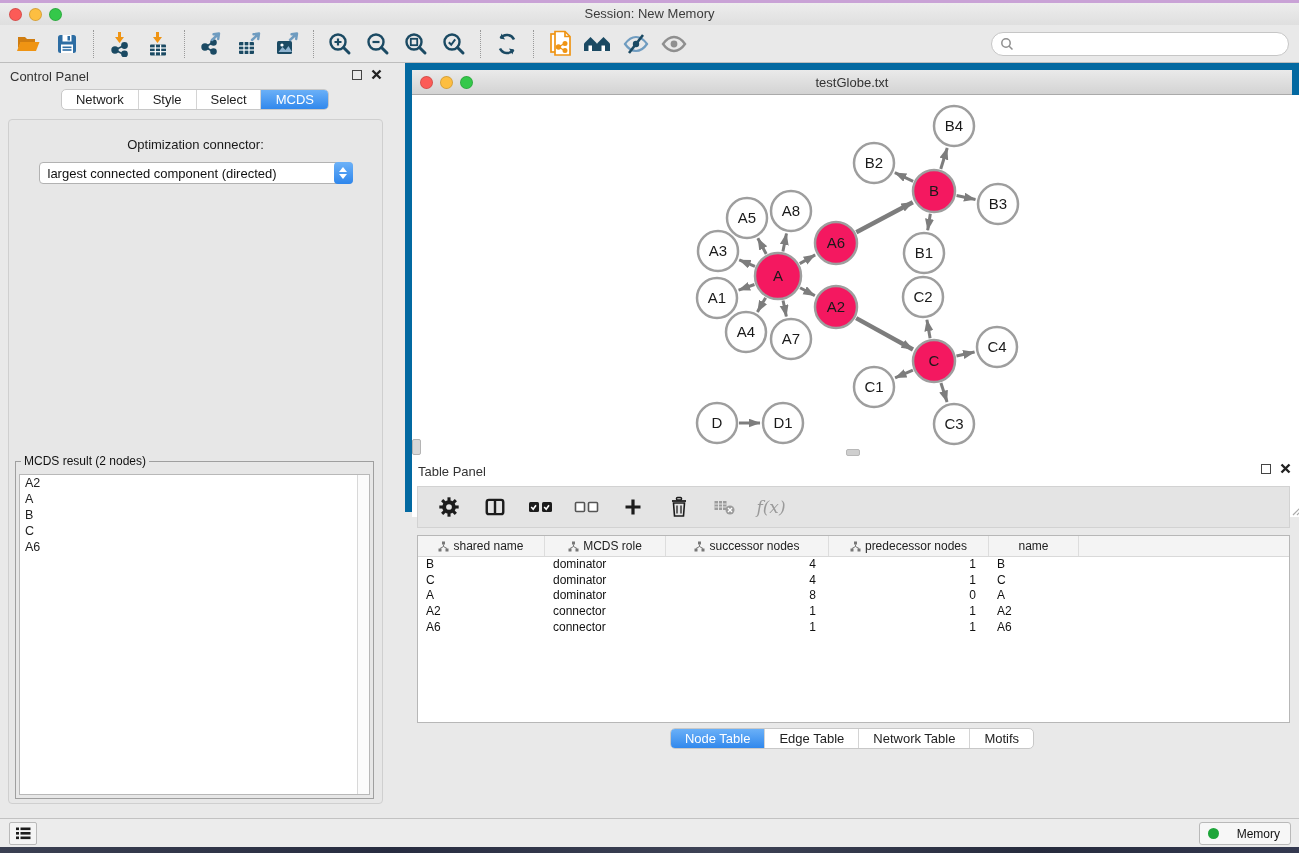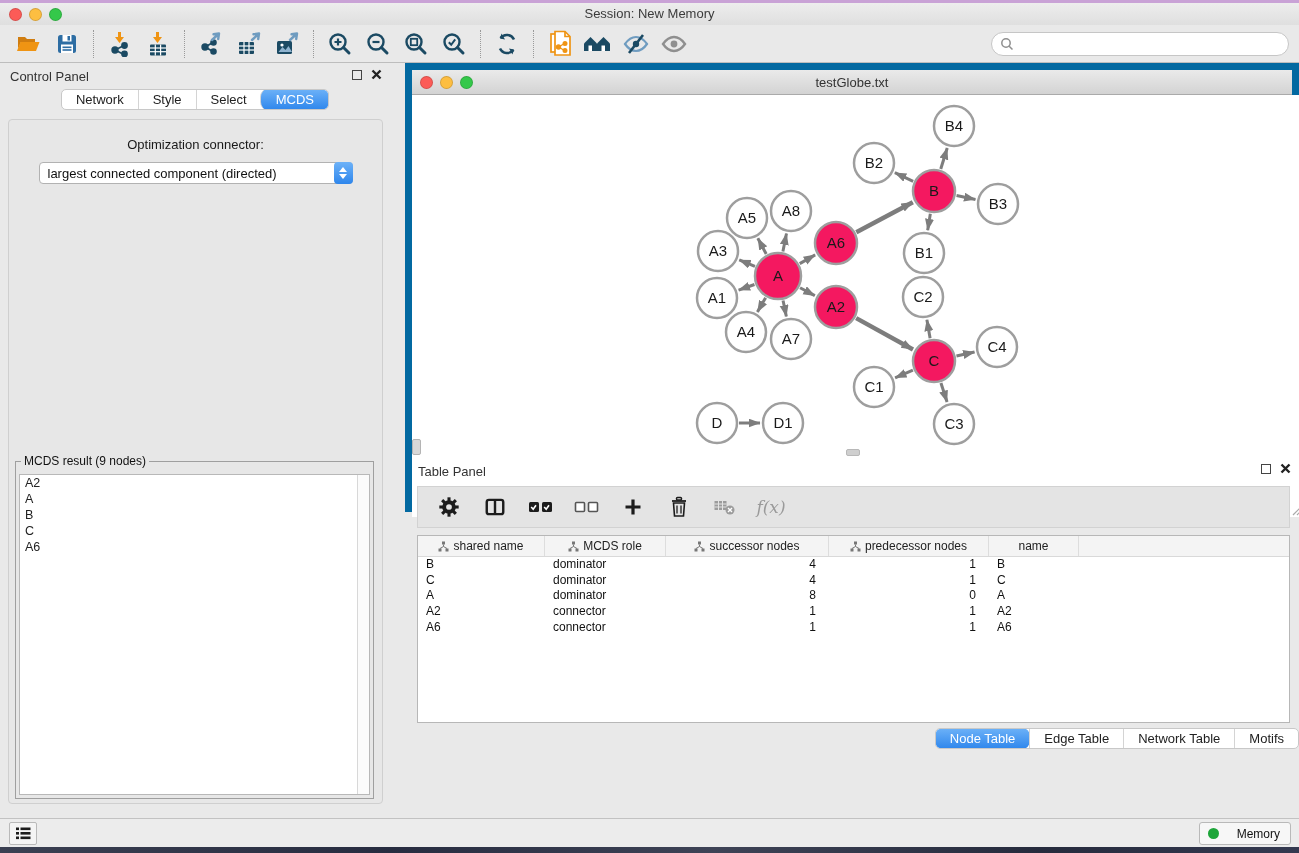--- a/index.html
+++ b/index.html
@@ -32,21 +32,21 @@
   
   .control-panel { position:absolute; left:0; top:63px; width:390px; height:755px; }
   .cp-header { position:relative; height:26px; }
   .cp-header .ptitle { position:absolute; left:10px; top:6px; color:#333; }
   .panel-btns { position:absolute; right:8px; top:6px; display:flex; gap:9px; align-items:center; }
   .float-btn { width:10px; height:10px; border:1.5px solid #444; }
   .seg-tabs { display:flex; justify-content:center; }
   .seg-wrap { display:flex; border:1px solid #c8c8c8; border-radius:5px; background:#fff; overflow:hidden; height:21px; }
   .seg-tab { padding:0 14px; line-height:20px; color:#222; border-left:1px solid #d4d4d4; cursor:default; }
   .seg-tab:first-child { border-left:none; }
-  .seg-tab.active { background:linear-gradient(#6db2f8,#2e86ec); color:#fff; border-radius:8px; margin:-1px; padding:1px 15px 0; }
+  .seg-tab.active { background:linear-gradient(#6db2f8,#2e86ec); color:#fff; border-radius:1px; margin:-1px; padding:1px 15px 0; }
   .cp-body { position:absolute; left:8px; right:7px; top:56px; bottom:14px;
     background:#e7e7e7; border:1px solid #cfcfcf; border-radius:4px; }
   .opt-label { text-align:center; margin-top:17px; color:#1a1a1a; }
   .dd-row { display:flex; justify-content:center; margin-top:10px; }
   .dropdown { width:314px; height:22px; background:#fff; border:1px solid #b2b2b2; border-radius:4px;
     display:flex; align-items:center; position:relative; }
   .dropdown .dd-text { flex:1; padding-left:8px; font-size:13px; color:#111; white-space:nowrap; }
   .dd-stepper { width:19px; height:22px; margin:-1px -1px -1px 0; border-radius:4px;
     background:linear-gradient(#6db2f8,#2e86ec); display:flex; flex-direction:column;
     align-items:center; justify-content:center; gap:2px; }
@@ -88,21 +88,21 @@
     font-size:17px; color:#9a9a9a; }
   .tp-table { position:absolute; left:12px; right:9px; top:78px; height:188px;
     background:#fff; border:1px solid #b7b7b7; overflow:hidden; }
   .thead { display:flex; height:21px; background:#f4f4f4; border-bottom:1px solid #d9d9d9; }
   .th { display:flex; align-items:center; justify-content:center; gap:4px; font-size:12px; color:#222;
     border-right:1px solid #ddd; height:100%; }
   .trow { display:flex; height:15.7px; }
   .td { font-size:12px; line-height:15.7px; color:#111; white-space:nowrap; overflow:hidden; }
   .td.num { text-align:right; padding-right:13px; }
   .td.pad { padding-left:8px; }
-  .tp-tabs { position:absolute; left:0; right:0; bottom:6px; display:flex; justify-content:flex-end; }
+  .tp-tabs { position:absolute; left:0; right:0; bottom:6px; display:flex; justify-content:center; }
 
   
   .statusbar { position:absolute; left:0; top:818px; width:100%; height:29px; background:#ececec;
     border-top:1px solid #c2c2c2; }
   .list-btn { position:absolute; left:9px; top:3px; width:28px; height:23px; background:#f4f4f4;
     border:1px solid #b9b9b9; border-radius:2px; display:flex; align-items:center; justify-content:center; }
   .memory-btn { position:absolute; right:8px; top:3px; height:23px; padding:0 10px 0 8px; background:#f7f7f7;
     border:1px solid #b9b9b9; border-radius:3px; display:flex; align-items:center; gap:18px; font-size:12px; color:#111; }
   .memory-dot { width:11px; height:11px; border-radius:50%; background:#1da539; }
 </style>
@@ -301,21 +301,21 @@
     <div class="dd-row">
       <div class="dropdown">
         <span class="dd-text">largest connected component (directed)</span>
         <span class="dd-stepper">
             <span class="up"></span>
             <span class="down"></span>
           </span>
       </div>
     </div>
     <fieldset class="result-fieldset">
-      <legend>MCDS result (9 nodes)</legend>
+      <legend>MCDS result (2 nodes)</legend>
       <div class="result-list" id="result-list">
         <div class="result-scroll"></div>
       <div class="result-item">A2</div>
           <div class="result-item">A</div>
           <div class="result-item">B</div>
           <div class="result-item">C</div>
           <div class="result-item">A6</div>
         </div>
     </fieldset>
   </div>

